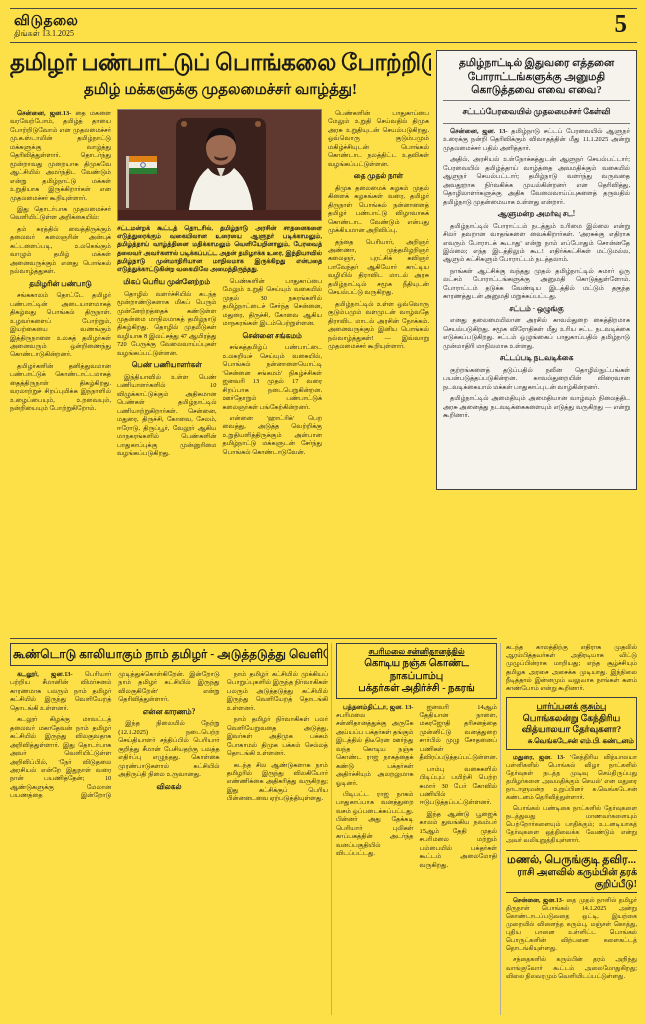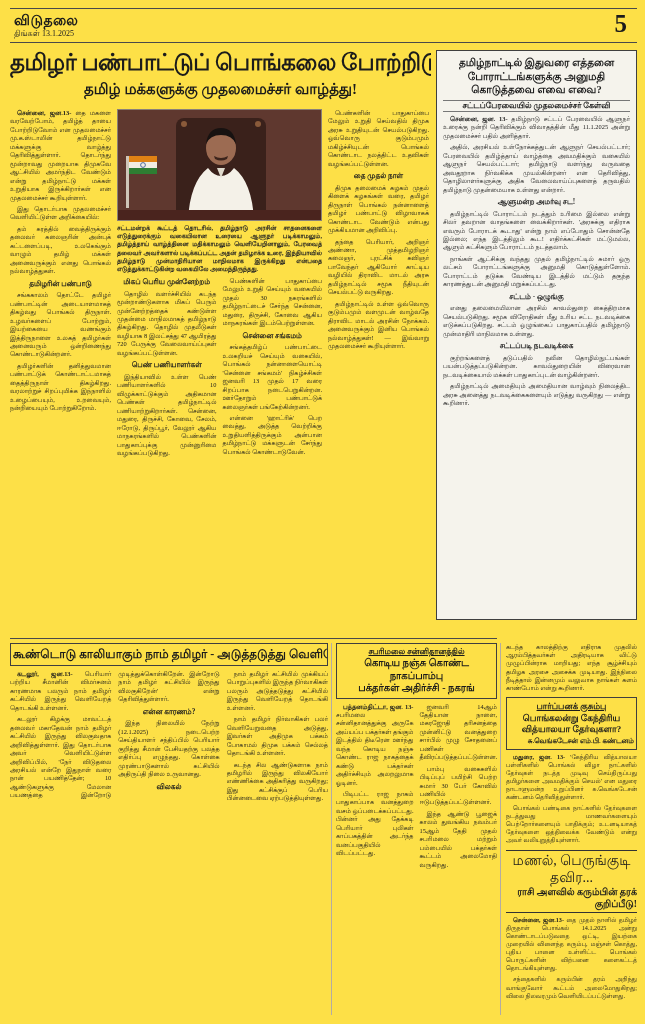--- a/index.html
+++ b/index.html
@@ -23,25 +23,25 @@
   .newstext p{margin:0 0 3px;text-indent:7px;}
   .colA{grid-column:1;grid-row:1/3;}
   .colC{grid-column:3;grid-row:1/3;}
   .cellB{grid-column:2;grid-row:1;}
   .cellB2{grid-column:2;grid-row:2;column-count:2;column-gap:6px;overflow:hidden;}
   .dateline{font-weight:bold;}
   .subhead{font-weight:bold;text-align:center;font-size:7.3px;margin:3px 0;text-indent:0 !important;}
   .photo-frame{border:1px solid #8a8178;line-height:0;background:#5a332c;}
   .caption{font-size:6.3px;font-weight:600;line-height:1.3;text-align:justify;margin-top:3px;color:#222;}
   
-  .railbox{position:absolute;left:436px;top:50px;width:201px;height:570px;border:1.5px solid #3f3f3f;
+  .railbox{position:absolute;left:436px;top:50px;width:201px;height:440px;border:1.5px solid #3f3f3f;
            padding:5px 6px;box-sizing:border-box;overflow:hidden;background:#f5f3ec;}
   .box-headline{font-size:10.5px;font-weight:bold;text-align:center;line-height:1.3;margin:0 0 3px;}
   .box-kicker{font-size:8px;font-weight:bold;text-align:center;border-top:1px solid #777;
-              border-bottom:1px solid #777;padding:0 0;margin-bottom:3px;}
+              border-bottom:1px solid #777;padding:6px 0;margin-bottom:3px;}
   .box-body{font-size:6.4px;line-height:1.32;text-align:justify;}
   .box-body p{margin:0 0 3px;text-indent:7px;}
   
   .bandrule{position:absolute;left:10px;width:487px;top:638px;border-top:1px solid #4a4a4a;}
   .ntk{position:absolute;left:10px;top:643px;width:318px;height:372px;overflow:hidden;}
   .ntk-headline{border:1px solid #3f3f3f;padding:3px 2px;font-size:12px;font-weight:bold;
                 text-align:center;white-space:nowrap;overflow:hidden;}
   .ntk-body{column-count:3;column-gap:7px;height:336px;overflow:hidden;margin-top:4px;}
   .sab{position:absolute;left:331px;top:643px;width:166px;height:372px;overflow:hidden;
        border-left:1px solid #b4aca2;padding-left:4px;box-sizing:border-box;}
@@ -53,21 +53,21 @@
          border-left:1px solid #b4aca2;padding-left:5px;box-sizing:border-box;}
   .tail{font-size:6.3px;line-height:1.3;text-align:justify;margin-bottom:5px;}
   .pk-head{border:1px solid #3f3f3f;padding:3px 2px;text-align:center;}
   .pk-kicker{font-size:8.5px;font-weight:bold;text-decoration:underline;}
   .pk-headline{font-size:9px;font-weight:bold;line-height:1.25;margin-top:1px;}
   .pk-byline{font-size:7px;font-weight:bold;margin-top:1px;text-align:right;}
   .pk-body{font-size:6.2px;line-height:1.3;text-align:justify;margin-top:3px;}
   .pk-body p,.tail p,.manal-body p,.sab-body p,.ntk-body p{margin:0 0 3px;text-indent:7px;}
   .manal{margin-top:6px;}
   .manal-head{border-top:1.5px solid #333;border-bottom:1.5px solid #333;padding:2px 0;text-align:center;}
-  .manal-kicker{font-size:14px;font-weight:normal;}
+  .manal-kicker{font-size:11px;font-weight:bold;}
   .manal-headline{font-size:9.5px;font-weight:bold;line-height:1.2;text-align:right;}
   .manal-body{font-size:6.2px;line-height:1.3;text-align:justify;margin-top:3px;}
 </style>
 </head>
 <body>
 
 <div class="page">
 
   <div class="rule" style="top:8px"></div>
   <div class="mast">

